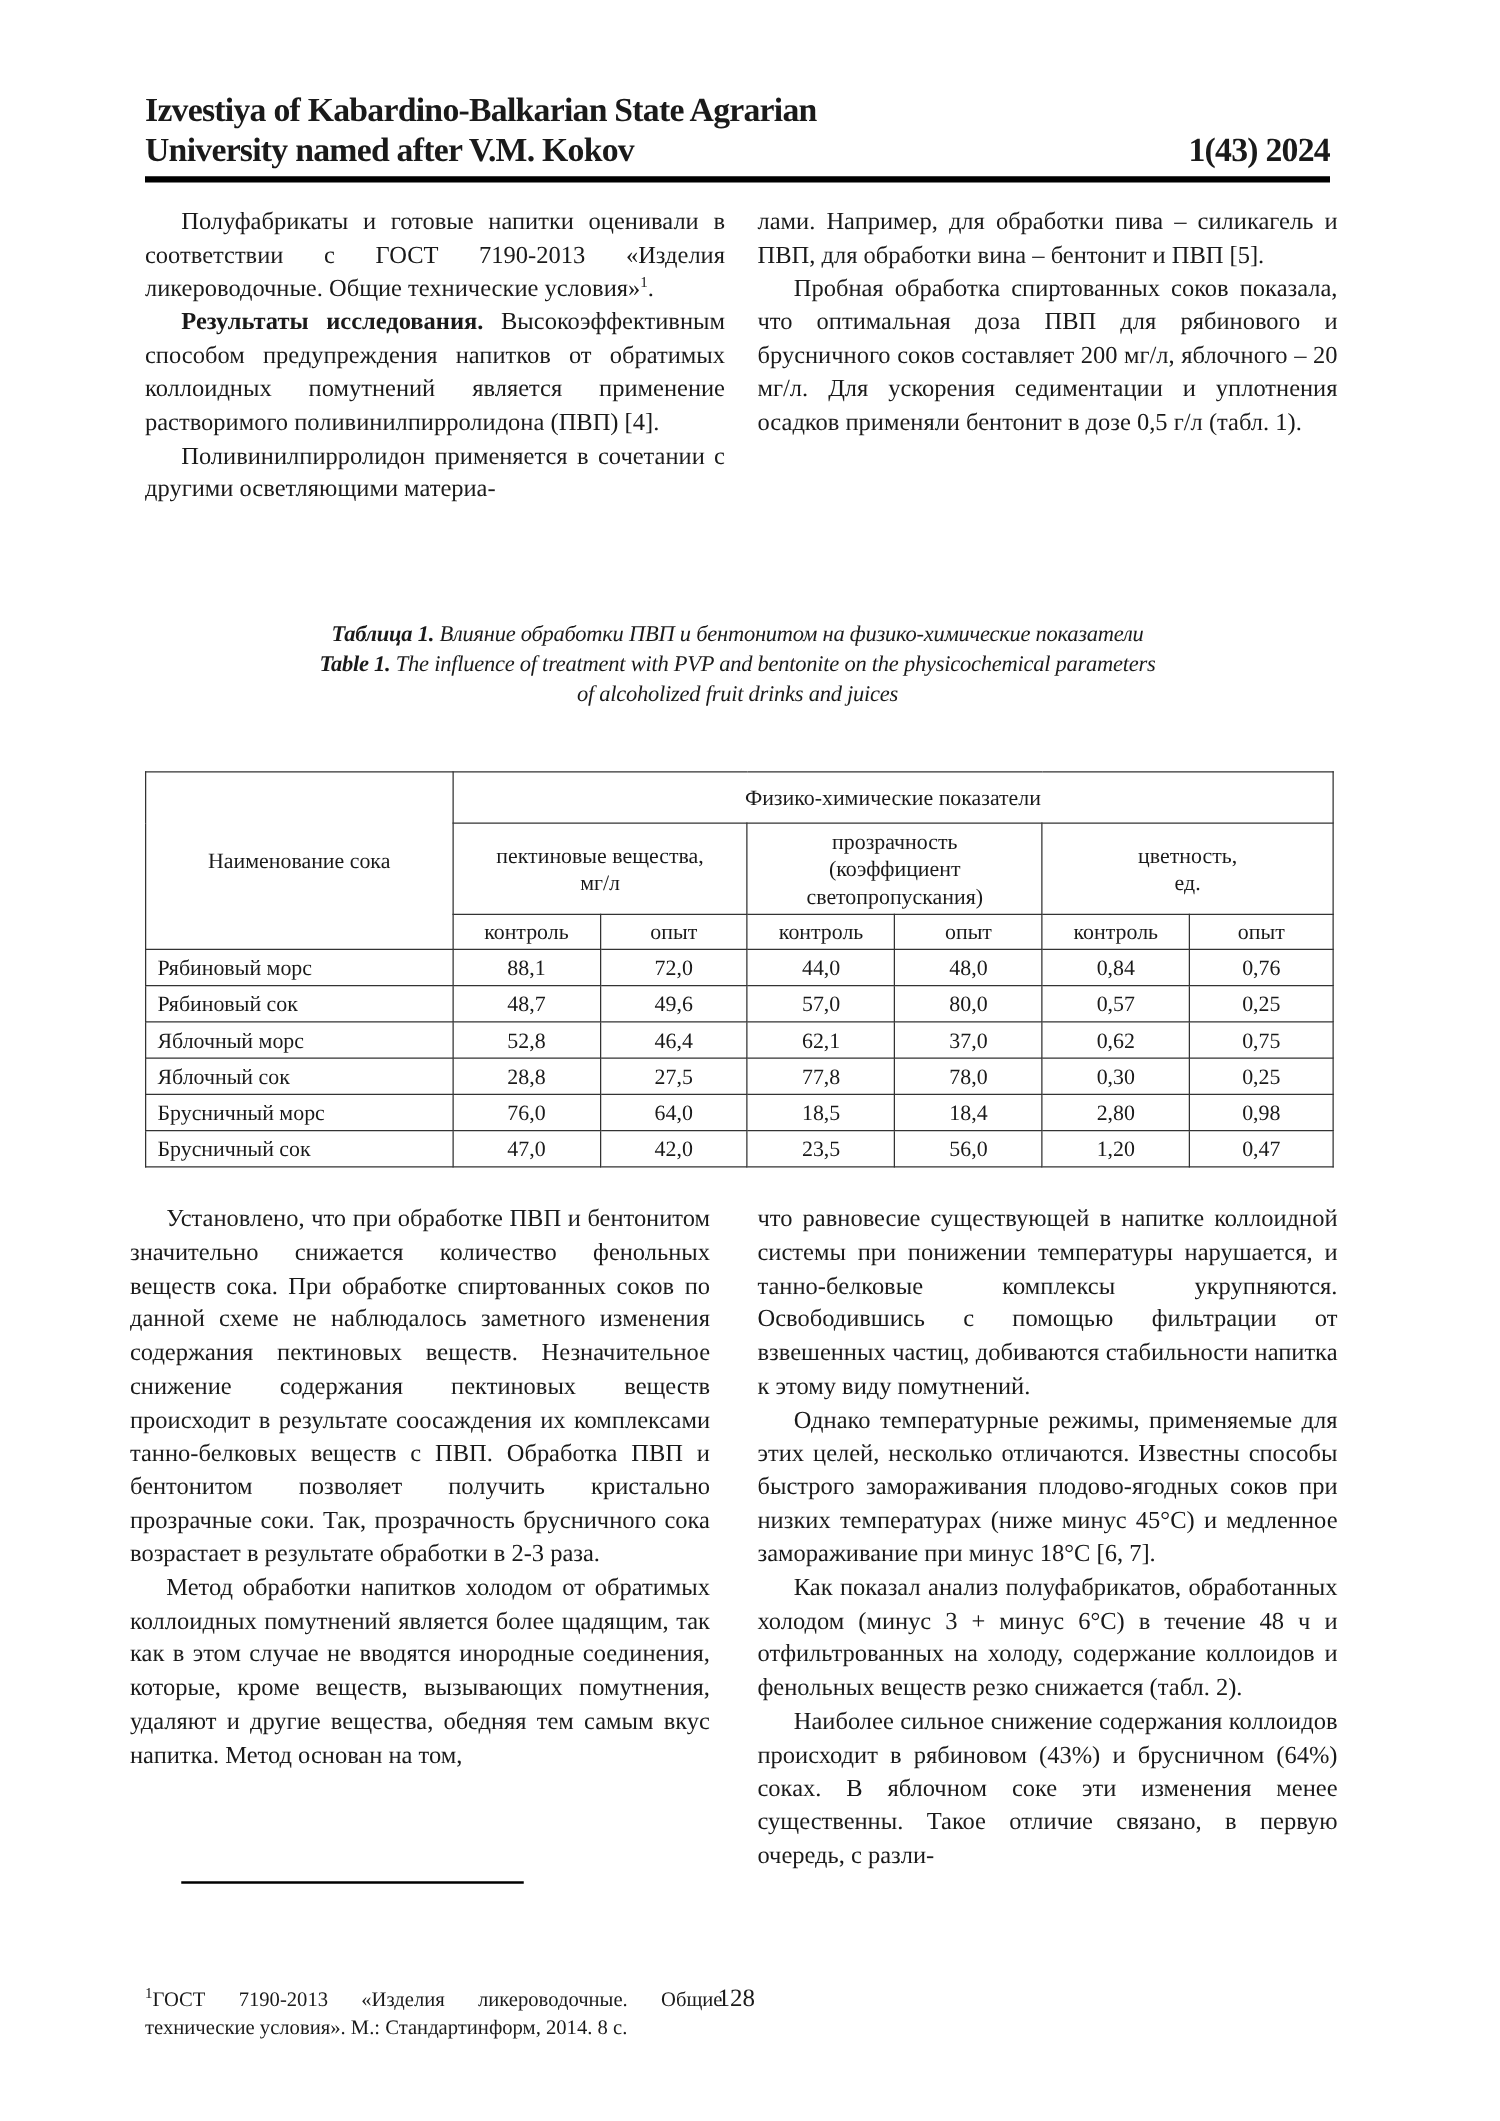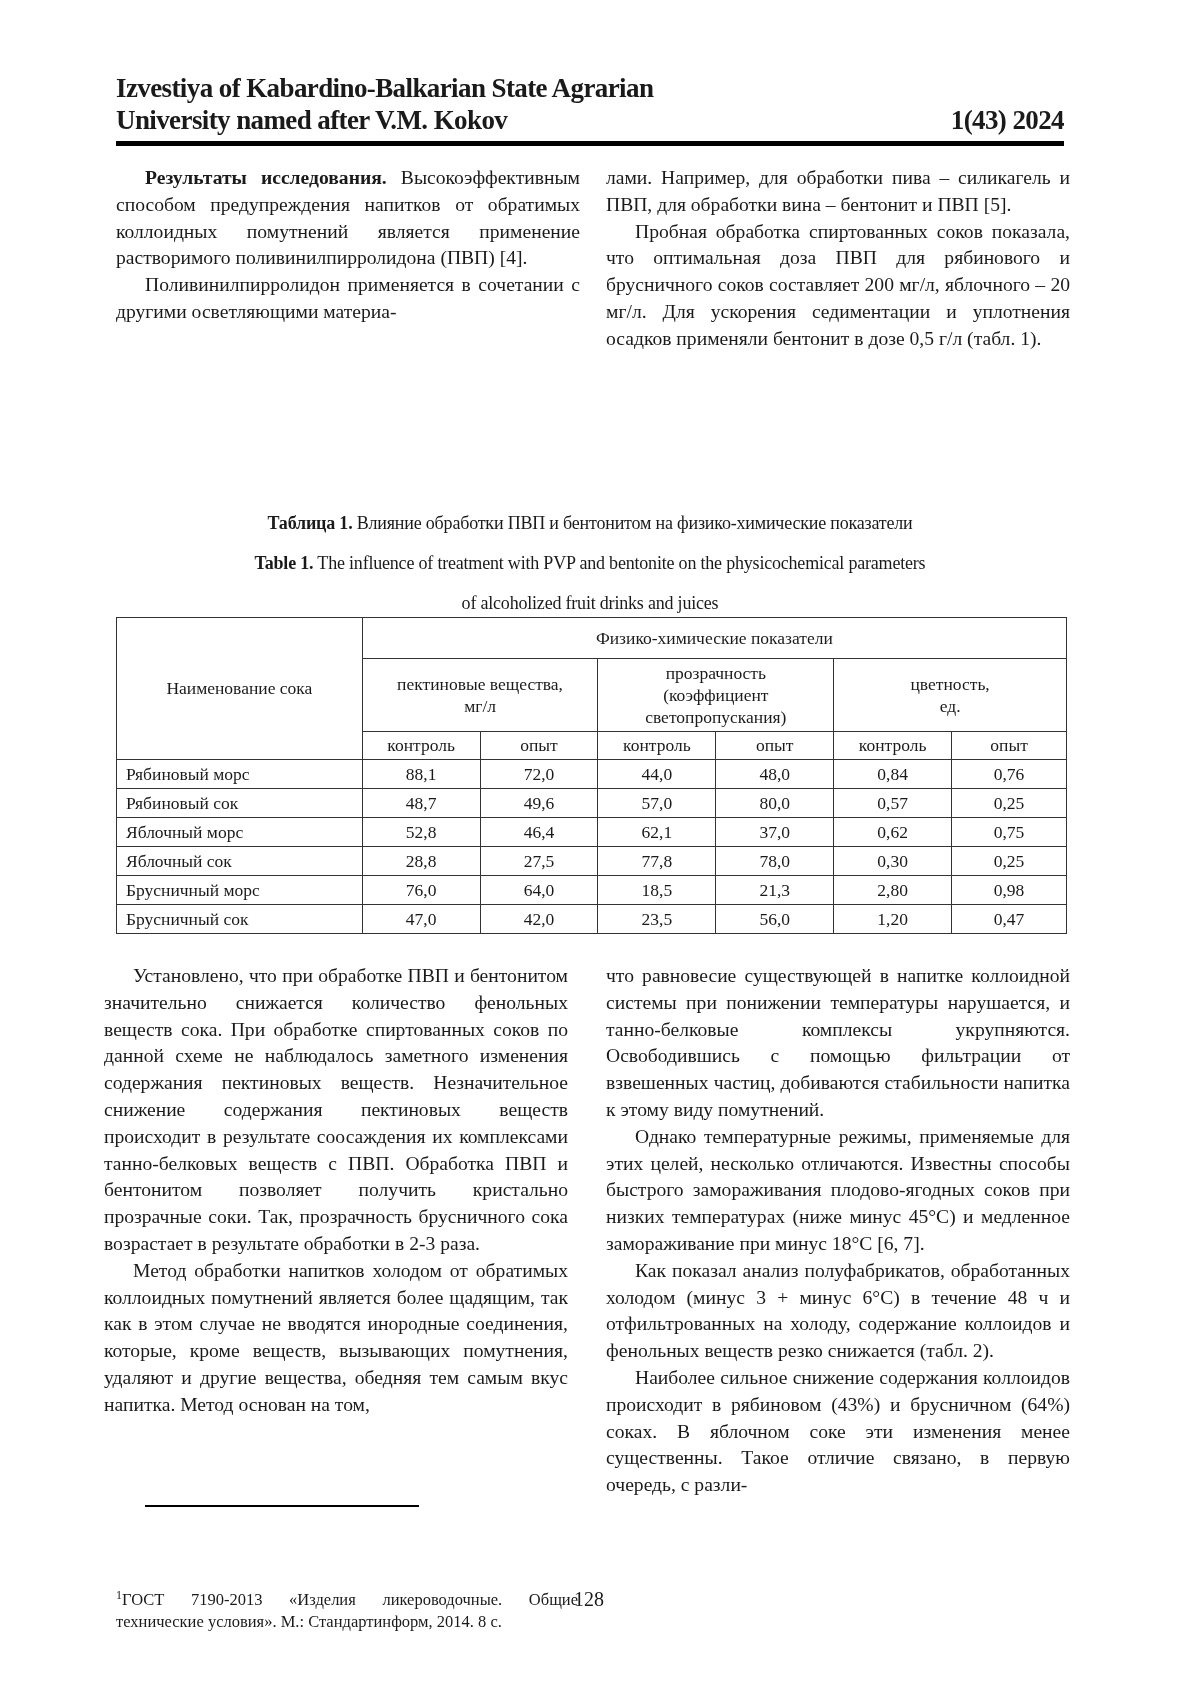--- a/index.html
+++ b/index.html
@@ -13,21 +13,21 @@
   .col p { margin: 0; }
   .col p.indent { text-indent: 29px; }
   .col-left-top { left: 116px; top: 165px; }
   .col-right-top { left: 606px; top: 165px; }
   .col-left-bottom { left: 104px; top: 963px; }
   .col-right-bottom { left: 606px; top: 963px; }
   sup { font-size: 12px; line-height: 0; }
   b { font-weight: bold; }
 
   .caption { position: absolute; left: 116px; top: 495px; width: 948px; text-align: center; font-size: 18px; line-height: 24px; letter-spacing: -0.2px; }
-  .caption div { margin: 16px; }
+  .caption div { margin: 0; font-style: italic; }
 
   table.data { position: absolute; left: 116px; top: 617px; width: 951px; border-collapse: collapse; font-size: 17.5px; }
   table.data td, table.data th { border: 1.5px solid #333; font-weight: normal; text-align: center; padding: 0 6px; }
   table.data td.name { text-align: left; padding-left: 9px; }
   table.data tr.r-top td { height: 40px; text-align: center; }
   table.data tr.r-mid td { height: 72px; line-height: 22px; }
   table.data tr.r-sub td { height: 27px; }
   table.data tr.r-body td { height: 28px; }
 
   .fn-rule { position: absolute; left: 145px; top: 1505px; width: 274px; height: 2px; background: #000; }
@@ -40,20 +40,21 @@
 <div class="header">
   <div class="line">Izvestiya of Kabardino-Balkarian State Agrarian</div>
   <div class="line row2">
     <span>University named after V.M. Kokov</span>
     <span>1(43) 2024</span>
   </div>
 </div>
 <div class="header-rule"></div>
 
 <div class="col col-left-top">
+  <p class="indent"><span>Полуфабрикаты и готовые напитки оценивали в соответствии с ГОСТ 7190-2013 «Изделия ликероводочные. Общие технические условия»</span><sup>1</sup><span>.</span></p>
   <p class="indent"><b>Результаты исследования.</b><span> Высокоэффективным способом предупреждения напитков от обратимых коллоидных помутнений является применение растворимого поливинилпирролидона (ПВП) [4].</span></p>
   <p class="indent">Поливинилпирролидон применяется в сочетании с другими осветляющими материа-</p>
 </div>
 
 <div class="col col-right-top">
   <p>лами. Например, для обработки пива – силикагель и ПВП, для обработки вина – бентонит и ПВП [5].</p>
   <p class="indent">Пробная обработка спиртованных соков показала, что оптимальная доза ПВП для рябинового и брусничного соков составляет 200 мг/л, яблочного – 20 мг/л. Для ускорения седиментации и уплотнения осадков применяли бентонит в дозе 0,5 г/л (табл. 1).</p>
 </div>
 
 <div class="caption">
@@ -134,21 +135,21 @@
         <td>77,8</td>
         <td>78,0</td>
         <td>0,30</td>
         <td>0,25</td>
   </tr>
   <tr class="r-body">
     <td class="name">Брусничный морс</td>
         <td>76,0</td>
         <td>64,0</td>
         <td>18,5</td>
-        <td>21,3</td>
+        <td>18,4</td>
         <td>2,80</td>
         <td>0,98</td>
   </tr>
   <tr class="r-body">
     <td class="name">Брусничный сок</td>
         <td>47,0</td>
         <td>42,0</td>
         <td>23,5</td>
         <td>56,0</td>
         <td>1,20</td>

